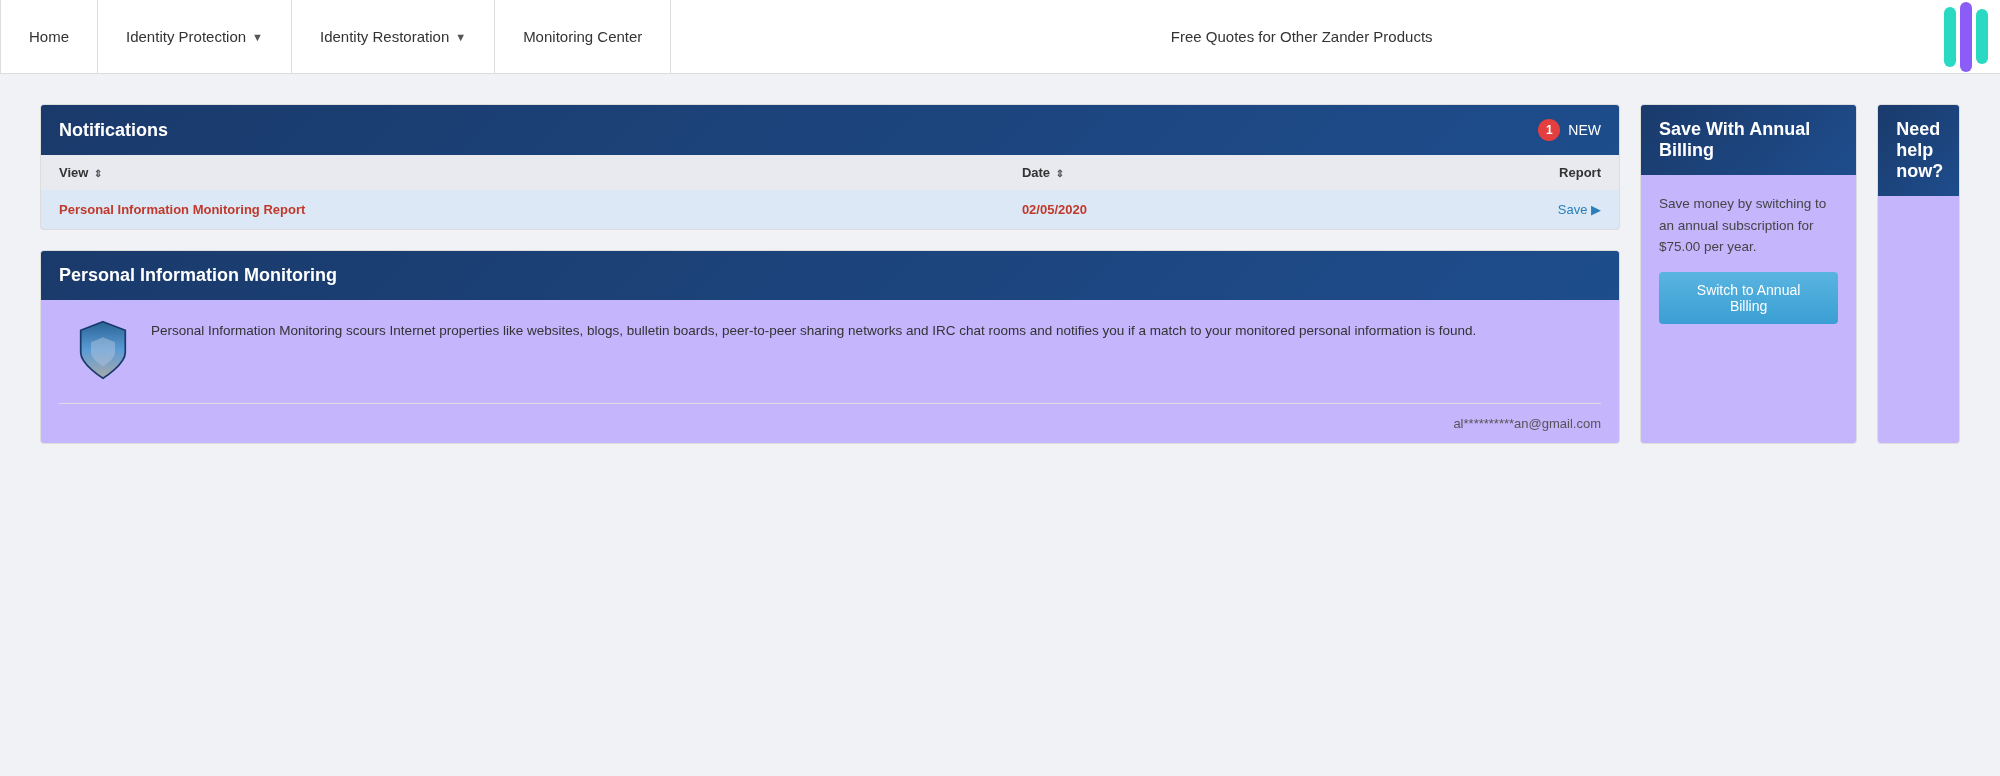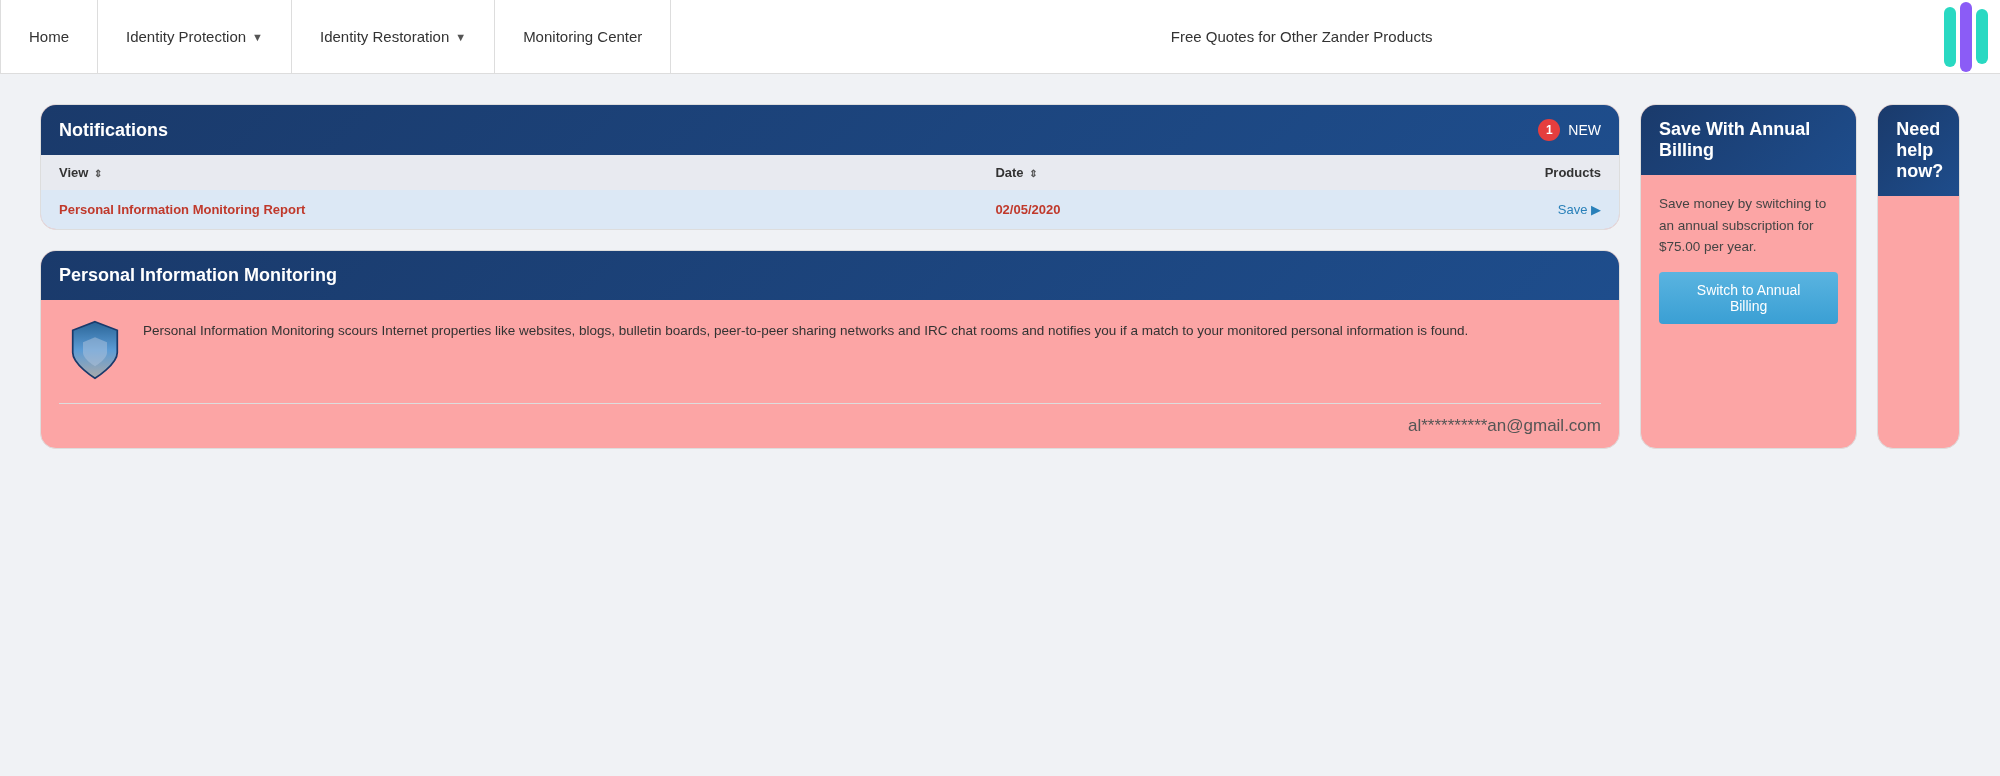--- a/index.html
+++ b/index.html
@@ -66,23 +66,23 @@
       gap: 20px;
     }
     .right-column {
       width: 320px;
       display: flex;
       gap: 20px;
     }
 
     
     .card {
-      background: #fca5a5;
+      background: #c4b5fd;
       border: 1px solid #ddd;
-      border-radius: 16px;
+      border-radius: 4px;
       overflow: hidden;
     }
     .card-header {
       background: linear-gradient(135deg, #1a3a6b 0%, #1e4d8c 100%);
       color: #fff;
       font-size: 18px;
       font-weight: bold;
       padding: 14px 18px;
       display: flex;
       align-items: center;
@@ -131,21 +131,21 @@
     .notifications-table tbody tr {
       background: #dce8f5;
     }
     .sort-icon { font-size: 10px; color: #555; margin-left: 2px; }
     .text-red { color: #c0392b; font-weight: bold; }
     .text-blue { color: #2980b9; cursor: pointer; }
     .text-right { text-align: right; }
 
     
     .pim-body {
-      padding: 20px 24px;
+      padding: 20px 32px;
       display: flex;
       gap: 18px;
       align-items: flex-start;
     }
     .shield-icon-wrap {
       width: 60px;
       flex-shrink: 0;
     }
     .shield-svg { width: 60px; height: 60px; }
     .pim-text {
@@ -153,21 +153,21 @@
       color: #333;
       line-height: 1.6;
     }
     .pim-divider {
       border: none;
       border-top: 1px solid #ddd;
       margin: 0 18px;
     }
     .pim-email-row {
       padding: 12px 18px;
-      font-size: 17px;
+      font-size: 13px;
       color: #555;
       text-align: right;
     }
 
     
     .right-card-body {
       padding: 18px;
       font-size: 13.5px;
       color: #444;
       line-height: 1.6;
@@ -230,21 +230,21 @@
           <tr>
             <th>
               <span>View</span>
               <span class="sort-icon">⇕</span>
             </th>
             <th>
               <span>Date</span>
               <span class="sort-icon">⇕</span>
             </th>
             <th class="right">
-              <span>Products</span>
+              <span>Report</span>
             </th>
           </tr>
         </thead>
         <tbody>
           <tr class="table-row">
             <td>
               <span class="text-red">Personal Information Monitoring Report</span>
             </td>
             <td>
               <span class="text-red">02/05/2020</span>

